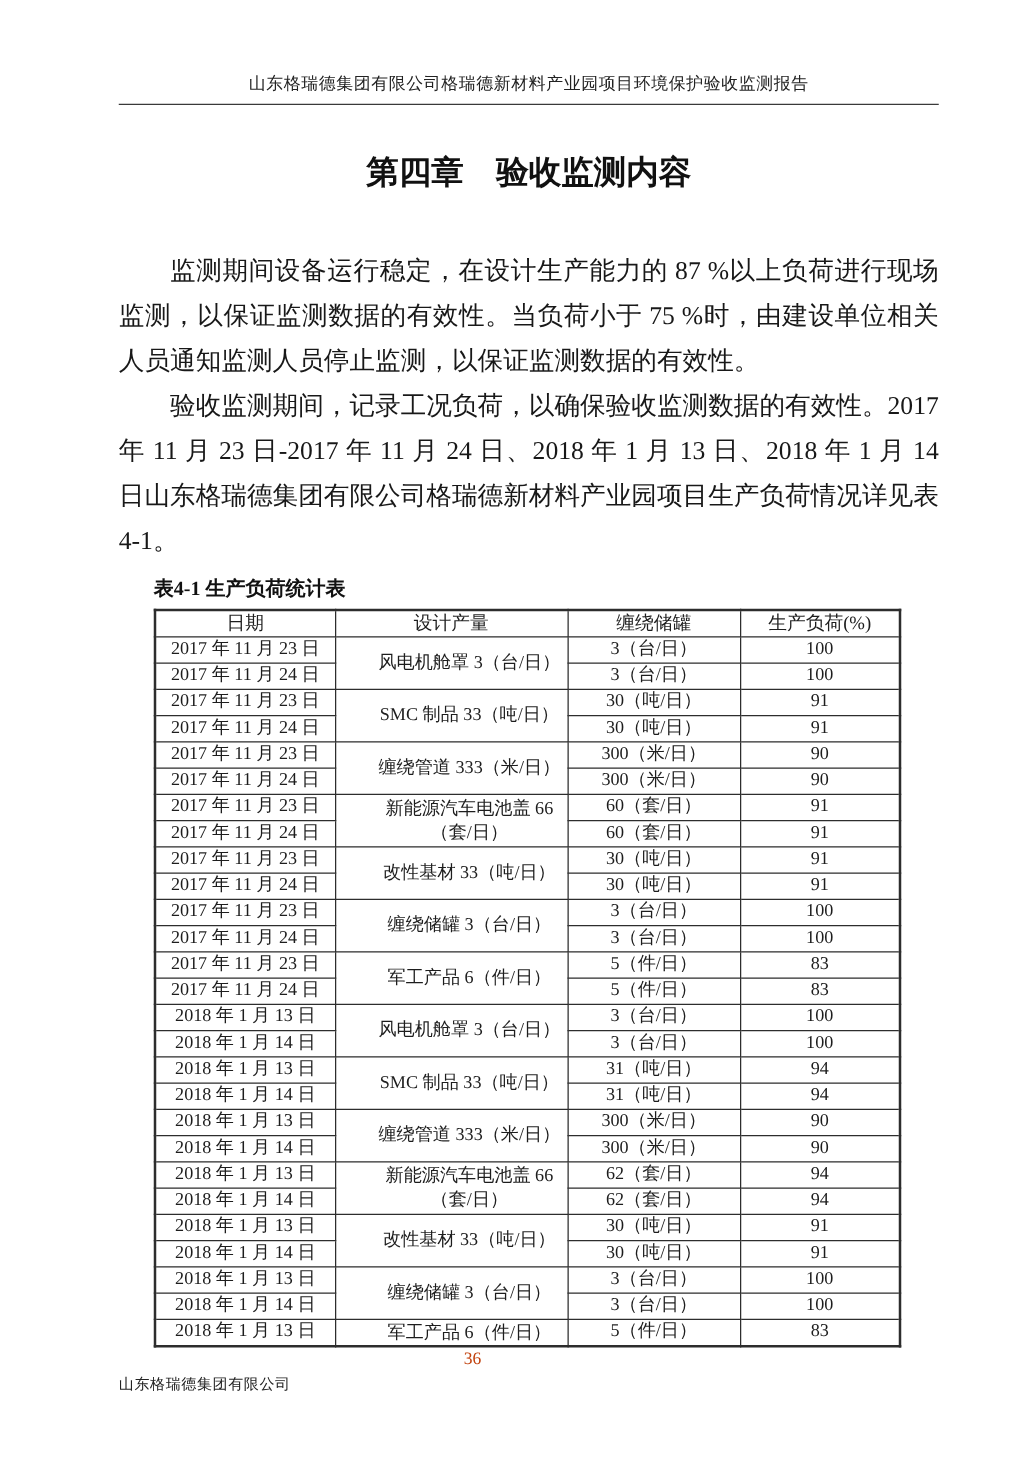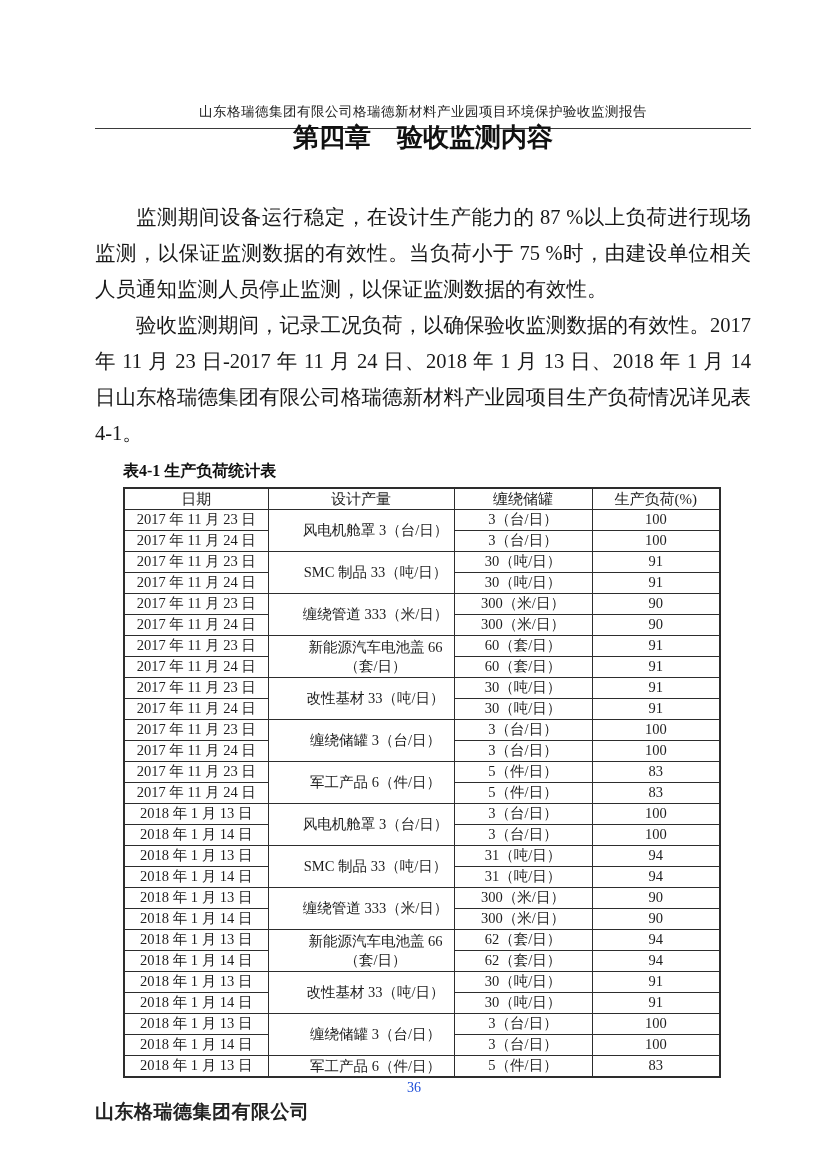--- a/index.html
+++ b/index.html
@@ -11,21 +11,20 @@
     font-family:"Liberation Serif","DejaVu Serif",serif;
     color:#1c1c1c;
     overflow:hidden;
   }
   .report-header {
     position:absolute; top:58px; left:95px; width:656px;
     text-align:center; font-size:13.5px; letter-spacing:.5px;
     color:#222;
     padding-bottom:7px;
     border-bottom:1.5px solid #3a3a3a;
-    margin-top:45px;
   }
   .chapter-title {
     position:absolute; top:103px; left:95px; width:656px;
     text-align:center; font-size:26px; font-weight:bold; color:#111;
   }
   .section-heading {
     position:absolute; top:168px; left:95px; width:656px;
     font-size:21px; font-weight:bold; color:#111;
   }
   .body-text {
@@ -53,25 +52,25 @@
     border:1px solid #2d2d2d;
     height:20px;
     text-align:center; vertical-align:middle;
     padding:0 3px; line-height:1.2;
     overflow:hidden;
   }
   .prod-table th { font-weight:normal; font-size:15px; background:#ffffff; }
   .prod-table td.design-cell { line-height:1.3;padding-left:32px; }
   .page-number {
     position:absolute; top:1080px; left:0; width:756px;
-    text-align:center; font-size:14px; color:#1d4ed8;padding-left:36px;
+    text-align:center; font-size:14px; color:#c2410c;
   }
   .page-footer {
     position:absolute; top:1099px; left:95px;
-    font-size:19px; color:#222; letter-spacing:.5px;font-weight:bold;
+    font-size:12px; color:#222; letter-spacing:.5px;
   }
 </style>
 </head>
 <body>
 
 <div class="page">
 
   <div class="report-header">山东格瑞德集团有限公司格瑞德新材料产业园项目环境保护验收监测报告</div>
 
   <h1 class="chapter-title">第四章　验收监测内容</h1>

